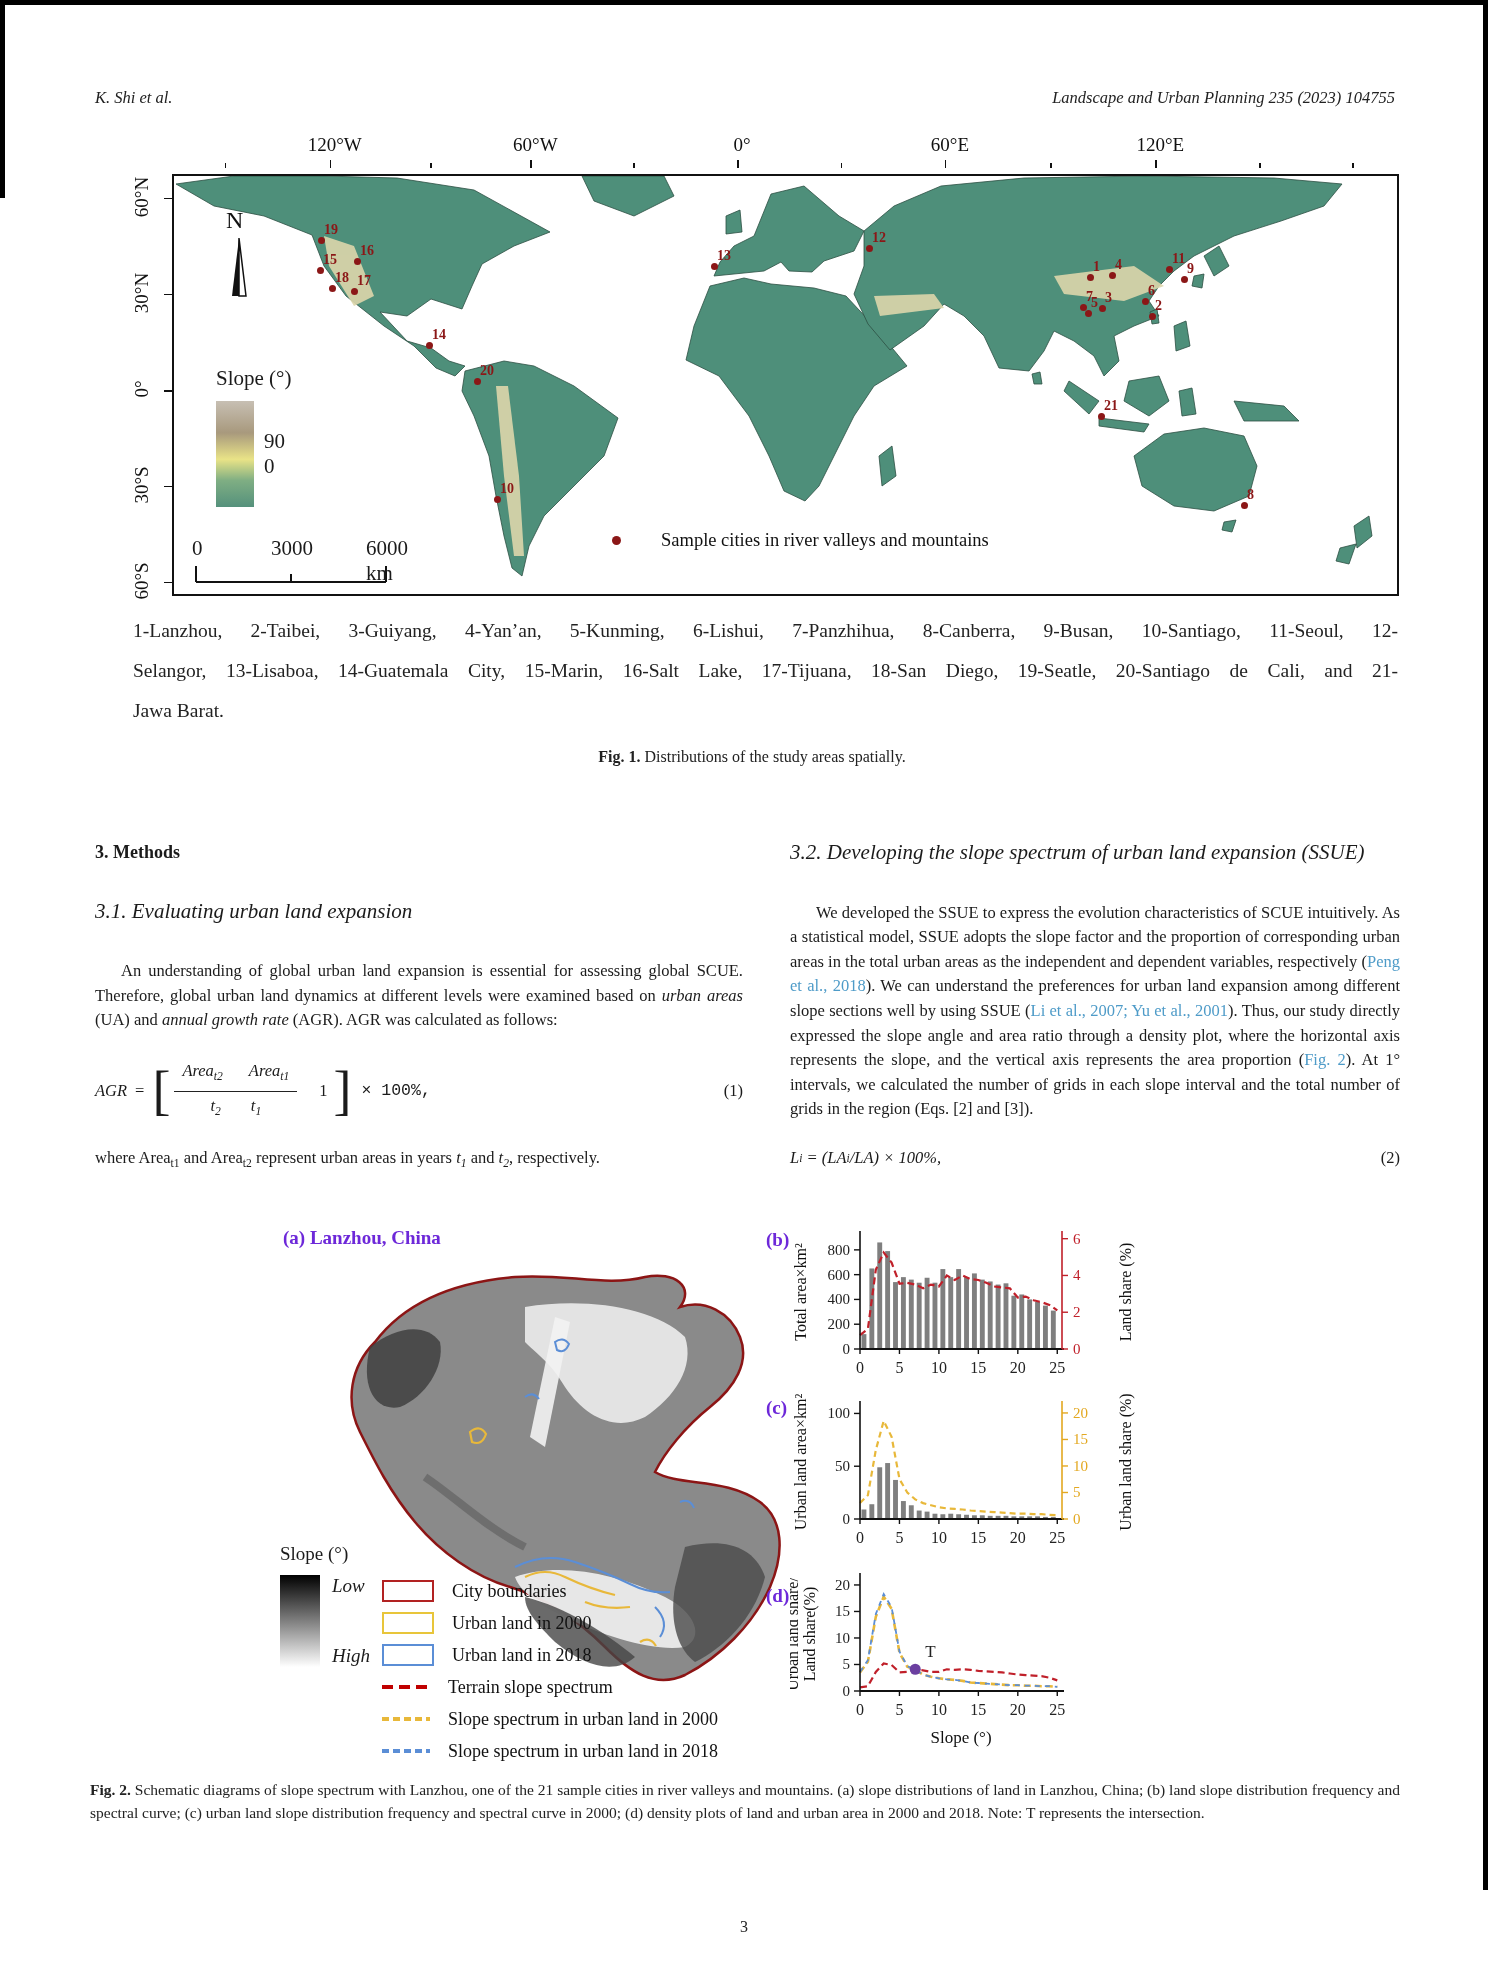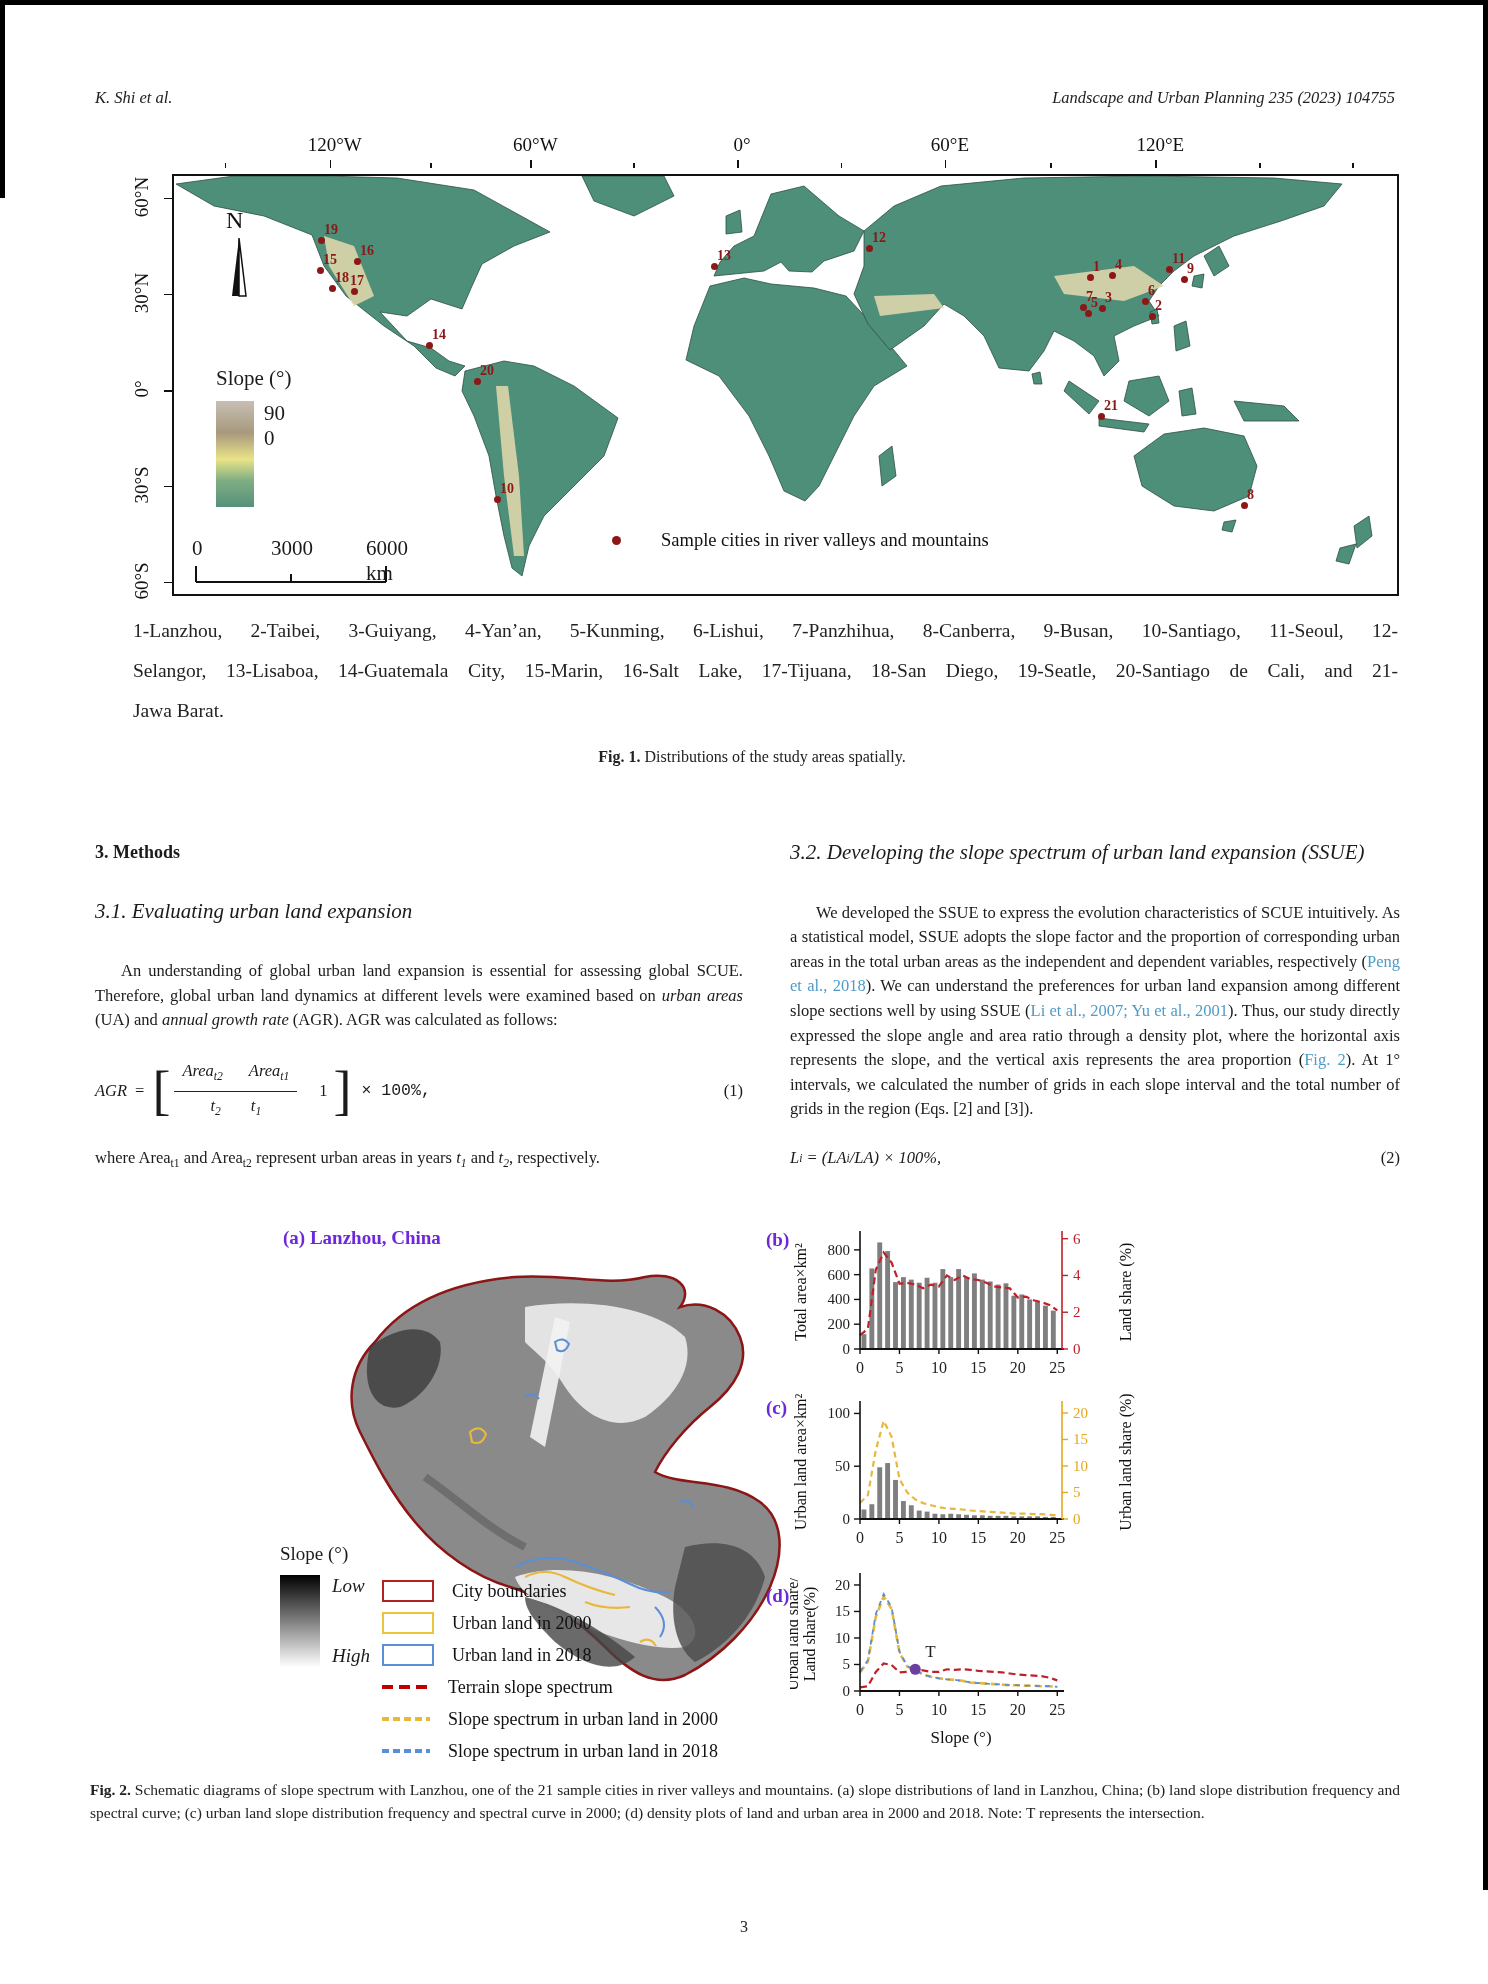--- a/index.html
+++ b/index.html
@@ -150,21 +150,21 @@
       <div id="map-markers" class="abs" style="left:0;top:0;width:1223px;height:418px;">
           <div class="m-dot" style="left: 144px; top: 61px;"></div>
           <div class="m-lab" style="left: 150px; top: 47px;">19</div>
           <div class="m-dot" style="left: 180px; top: 82px;"></div>
           <div class="m-lab" style="left: 186px; top: 68px;">16</div>
           <div class="m-dot" style="left: 143px; top: 91px;"></div>
           <div class="m-lab" style="left: 149px; top: 77px;">15</div>
           <div class="m-dot" style="left: 155px; top: 109px;"></div>
           <div class="m-lab" style="left: 161px; top: 95px;">18</div>
           <div class="m-dot" style="left: 177px; top: 112px;"></div>
-          <div class="m-lab" style="left: 176px; top: 98px;">17</div>
+          <div class="m-lab" style="left: 183px; top: 98px;">17</div>
           <div class="m-dot" style="left: 252px; top: 166px;"></div>
           <div class="m-lab" style="left: 258px; top: 152px;">14</div>
           <div class="m-dot" style="left: 300px; top: 202px;"></div>
           <div class="m-lab" style="left: 306px; top: 188px;">20</div>
           <div class="m-dot" style="left: 320px; top: 320px;"></div>
           <div class="m-lab" style="left: 326px; top: 306px;">10</div>
           <div class="m-dot" style="left: 537px; top: 87px;"></div>
           <div class="m-lab" style="left: 543px; top: 73px;">13</div>
           <div class="m-dot" style="left: 692px; top: 69px;"></div>
           <div class="m-lab" style="left: 698px; top: 55px; text-align: right;">12</div>
@@ -190,21 +190,21 @@
           <div class="m-lab" style="left: 930px; top: 223px;">21</div>
           <div class="m-dot" style="left: 1067px; top: 326px;"></div>
           <div class="m-lab" style="left: 1073px; top: 312px;">8</div>
         </div>
 
       
       <div class="abs" style="left:42px;top:190px;">
         <div style="font-size:21px;">Slope (°)</div>
         <div style="display:flex;margin-top:10px;">
           <div class="slope-grad"></div>
-          <div style="display:flex;flex-direction:column;justify-content:flex-start;margin-left:10px;font-size:21px;">
+          <div style="display:flex;flex-direction:column;justify-content:center;margin-left:10px;font-size:21px;">
             <span>90</span>
             <span>0</span>
           </div>
         </div>
       </div>
 
       
       <div class="abs" style="left:12px;top:360px;width:240px;">
         <div style="position:relative;height:26px;font-size:21px;">
           <span class="abs" style="left:6px;">0</span>

